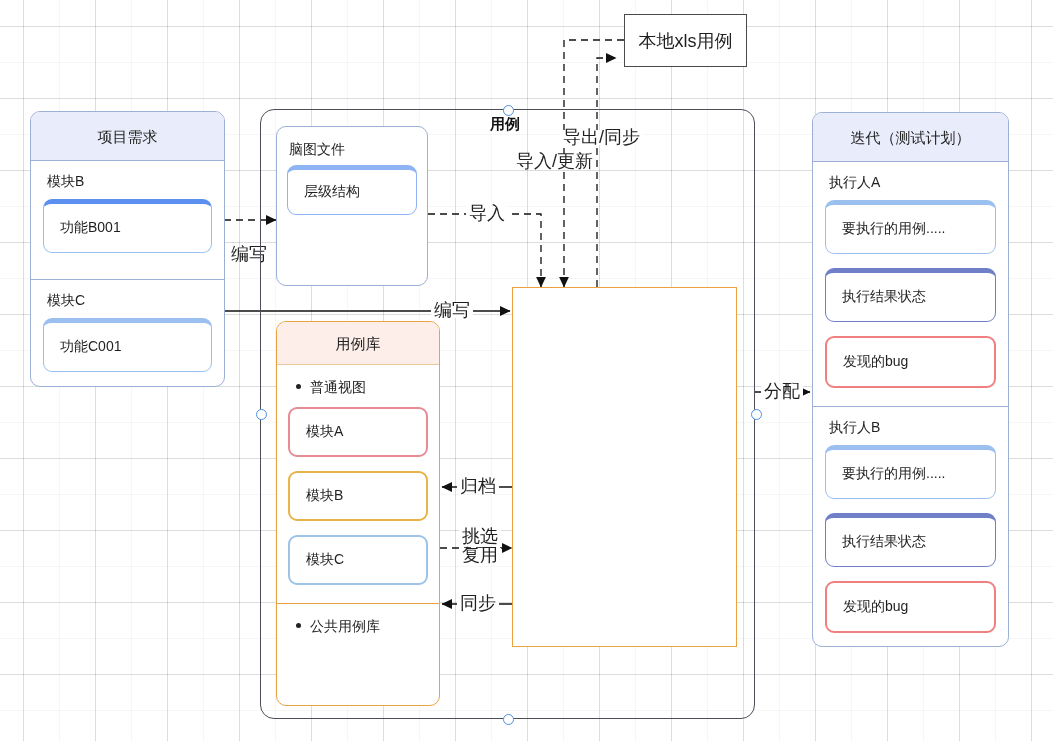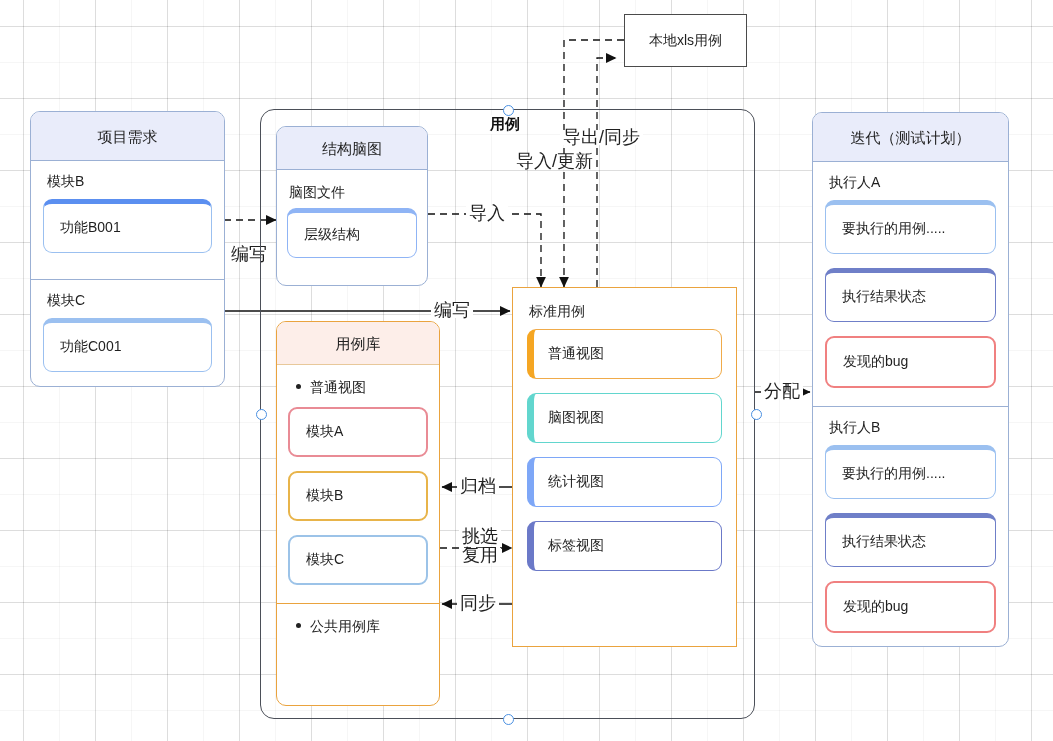--- a/index.html
+++ b/index.html
@@ -55,21 +55,21 @@
     padding-left:16px;
     margin-bottom:14px;
   }
   .chip.topbar{border-top-width:5px;border-top-style:solid;}
   .chip.leftbar{border-left-width:7px;border-left-style:solid;padding-left:14px;}
   .chip.uniform{border-width:2px;}
 
   
   .rect{
     background:#ffffff;border:1px solid #4a4a4a;border-radius:0;
-    display:flex;align-items:center;justify-content:center;font-size:14px;text-align:center;
+    display:flex;align-items:center;justify-content:center;font-size:18px;text-align:center;
   }
 
   
   .group-outer{
     border:1.6px solid #4b4f58;
     border-radius:14px;
     background:transparent;
   }
   .group-title{
     position:absolute;
@@ -168,21 +168,20 @@
 
     <div class="body" style="padding-top:0;">
       <div class="sect-label">模块C</div>
       <div class="chip topbar" style="border-top-color:#5b8ff0;border-color:#9bc0f0;margin-bottom:0;">
         <span>功能C001</span>
       </div>
     </div>
   </div>
 
   <div class="abs card" style="left:276px;top:126px;width:152px;height:160px;">
-    <div class="hdr hdr-lav" style="padding:14px 6px 13px;">结构脑图</div>
     <div class="body" style="padding:4px 10px 10px;">
       <div class="sect-label" style="padding:10px 2px 6px 2px;">脑图文件</div>
       <div class="chip topbar" style="border-top-color:#4a7ff7;border-color:#8fb4f5;margin-bottom:0;height:44px;">
         <span>层级结构</span>
       </div>
     </div>
   </div>
 
   <div class="abs card" style="left:276px;top:321px;width:164px;height:385px;border-color:#eaa33e;">
     <div class="hdr hdr-pink" style="padding:14px 6px 13px;">用例库</div>
@@ -205,36 +204,20 @@
     <div style="border-top:1px solid #eaa33e;"></div>
 
     <div class="body" style="padding:4px 11px 10px;">
       <div class="bullet-row">
         <span class="bullet"></span><span>公共用例库</span>
       </div>
     </div>
   </div>
 
   <div class="abs card" style="left:512px;top:287px;width:225px;height:360px;border-color:#eaa33e;border-radius:0;">
-    <div class="body" style="padding:4px 14px 10px;">
-      <div class="sect-label" style="padding:11px 2px 8px 2px;">标准用例</div>
-
-      <div class="chip leftbar" style="border-left-color:#f5a623;border-color:#f0ab4a;border-left-color:#f5a623;height:48px;">
-        <span>普通视图</span>
-      </div>
-      <div class="chip leftbar" style="border-left-color:#4ecdc4;border-color:#62d6ce;height:48px;">
-        <span>脑图视图</span>
-      </div>
-      <div class="chip leftbar" style="border-left-color:#4a7ff7;border-color:#7ea7f7;height:48px;">
-        <span>统计视图</span>
-      </div>
-      <div class="chip leftbar" style="border-left-color:#3f51b5;border-color:#6b79c8;height:48px;margin-bottom:0;">
-        <span>标签视图</span>
-      </div>
-    </div>
   </div>
 
   <div class="abs card" style="left:812px;top:112px;width:197px;height:535px;">
     <div class="hdr hdr-lav">迭代（测试计划）</div>
 
     <div class="body" style="padding:0 12px 10px;">
       <div class="sect-label">执行人A</div>
       <div class="chip topbar" style="border-top-color:#5b8ff0;border-color:#9bc0f0;">
         <span>要执行的用例.....</span>
       </div>

